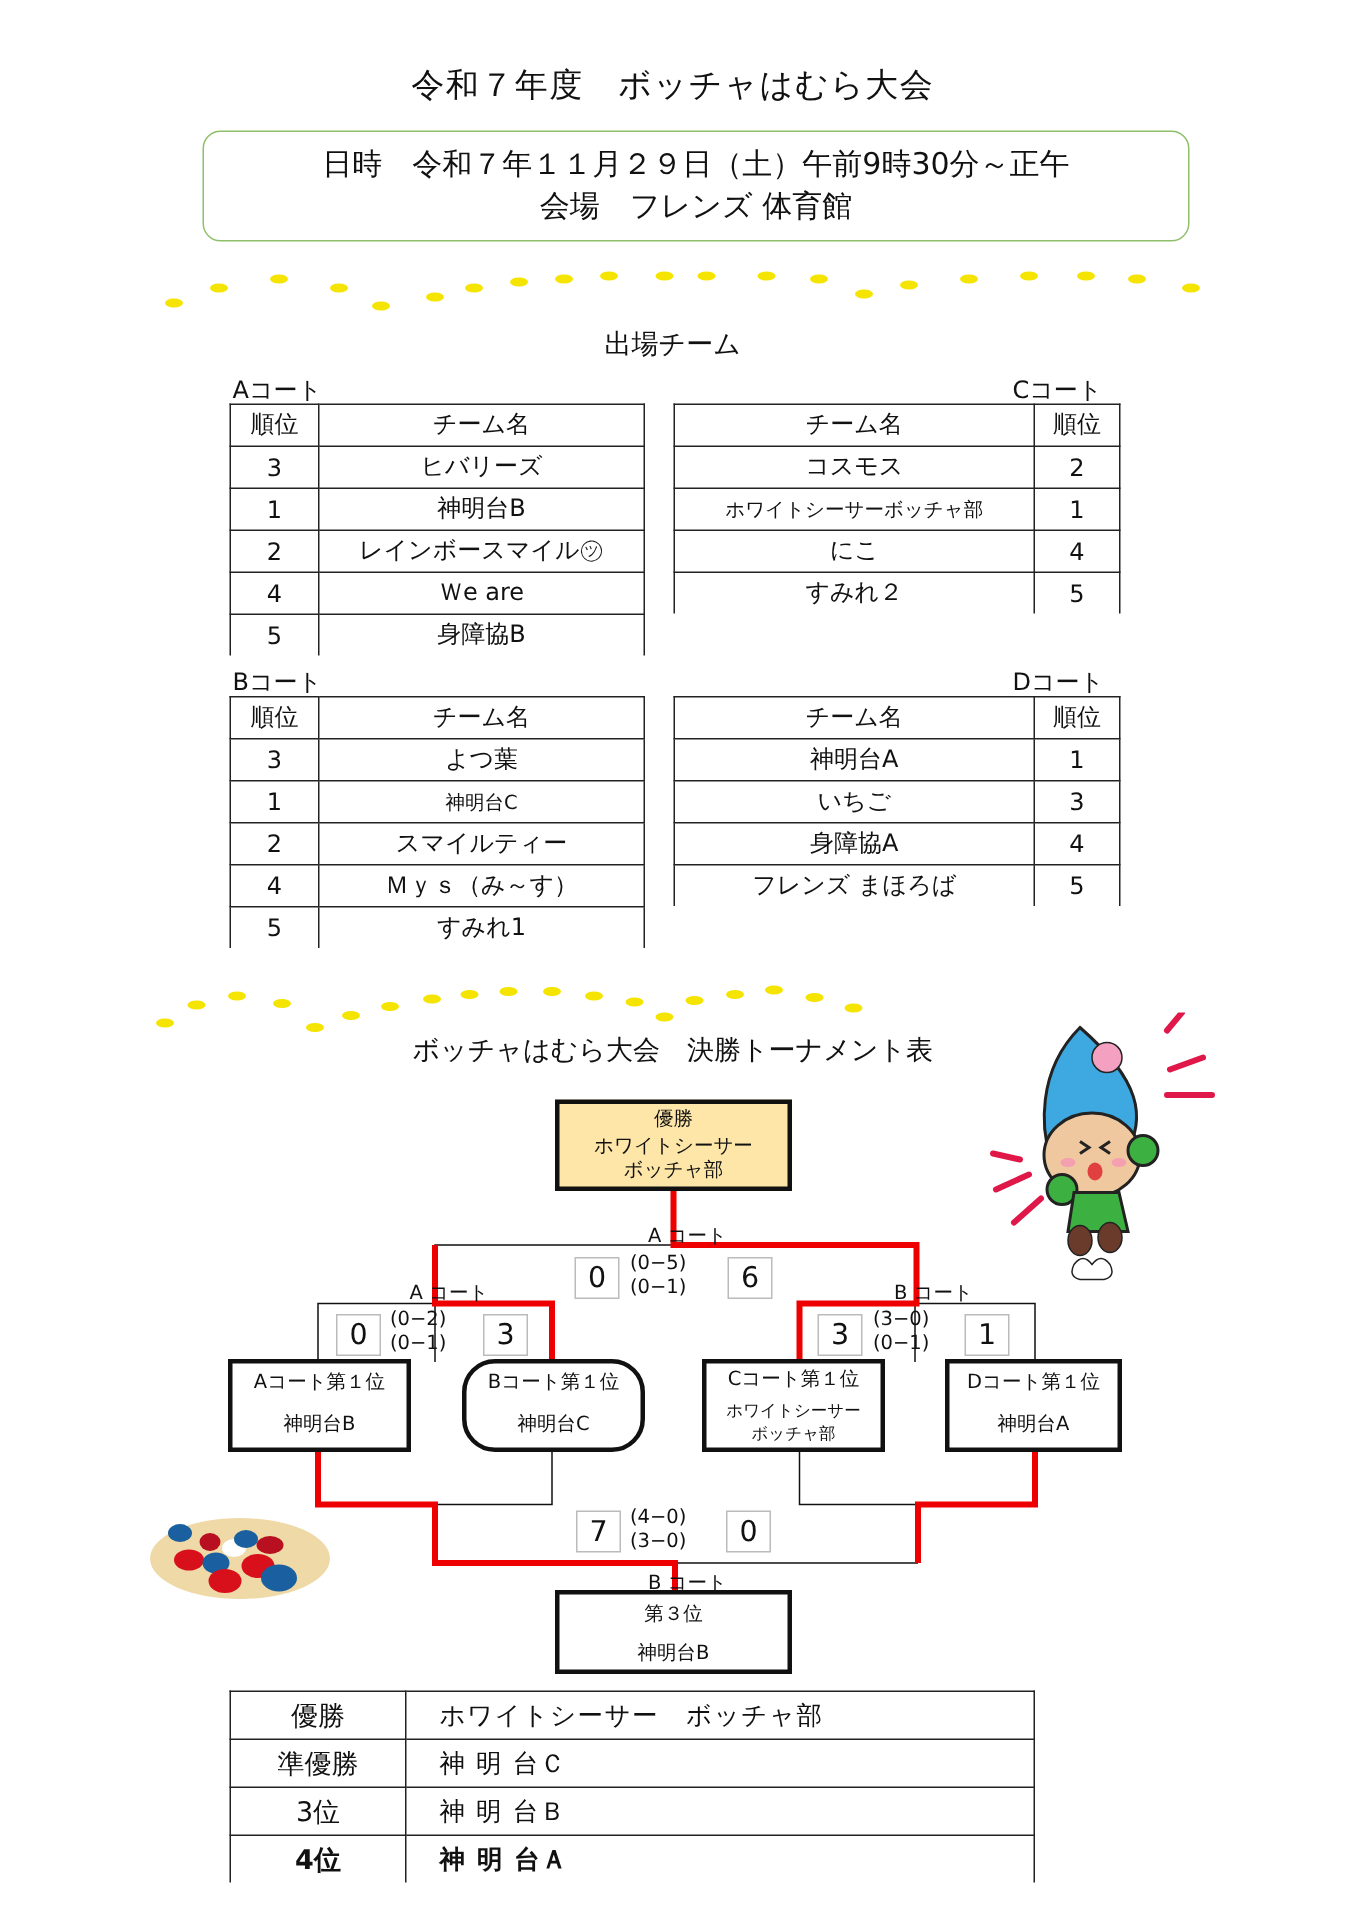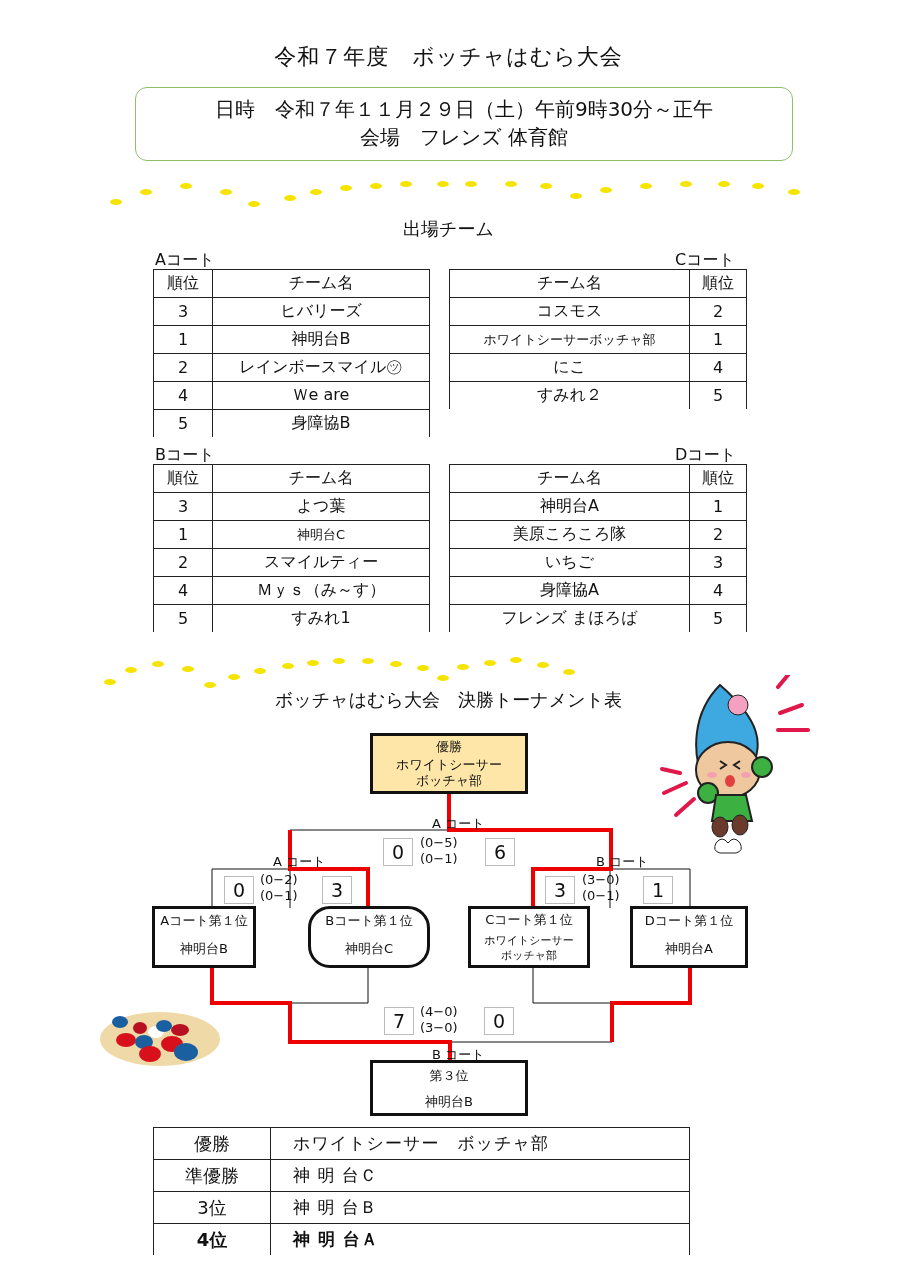--- a/index.html
+++ b/index.html
@@ -151,24 +151,20 @@
   <tbody>
       <tr>
         <td>チーム名</td>
         <td style="width:56px">順位</td>
       </tr>
   <tr>
         <td>神明台A</td>
         <td>1</td>
       </tr>
   <tr>
-        <td>美原ころころ隊</td>
-        <td>2</td>
-      </tr>
-  <tr>
         <td>いちご</td>
         <td>3</td>
       </tr>
   <tr>
         <td>身障協A</td>
         <td>4</td>
       </tr>
   <tr>
         <td>フレンズ まほろば</td>
         <td>5</td>
@@ -242,21 +238,21 @@
 <div class="score" style="left:322px;top:876px;">3</div>
 
 <div class="clabel" style="left:596px;top:853px;">B コート</div>
 <div class="score" style="left:545px;top:876px;">3</div>
 <div class="sub" style="left:582px;top:872px;width:60px;">
   <div>(3−0)</div>
   <div>(0−1)</div>
 </div>
 <div class="score" style="left:643px;top:876px;">1</div>
 
-<div class="tbox" style="left:152px;top:906px;width:104px;height:62px;padding-top:3px;">
+<div class="tbox" style="left:152px;top:906px;width:122px;height:62px;padding-top:3px;">
   <div>Aコート第１位</div>
   <div style="margin-top:10px">神明台B</div>
 </div>
 <div class="tbox" style="left:308px;top:906px;width:122px;height:62px;padding-top:3px;border-radius:22px;">
   <div>Bコート第１位</div>
   <div style="margin-top:10px">神明台C</div>
 </div>
 <div class="tbox" style="left:468px;top:906px;width:122px;height:62px;padding-top:3px;line-height:15px;">
   <div>Cコート第１位</div>
   <div style="margin-top:6px;font-size:11px">ホワイトシーサー</div>

